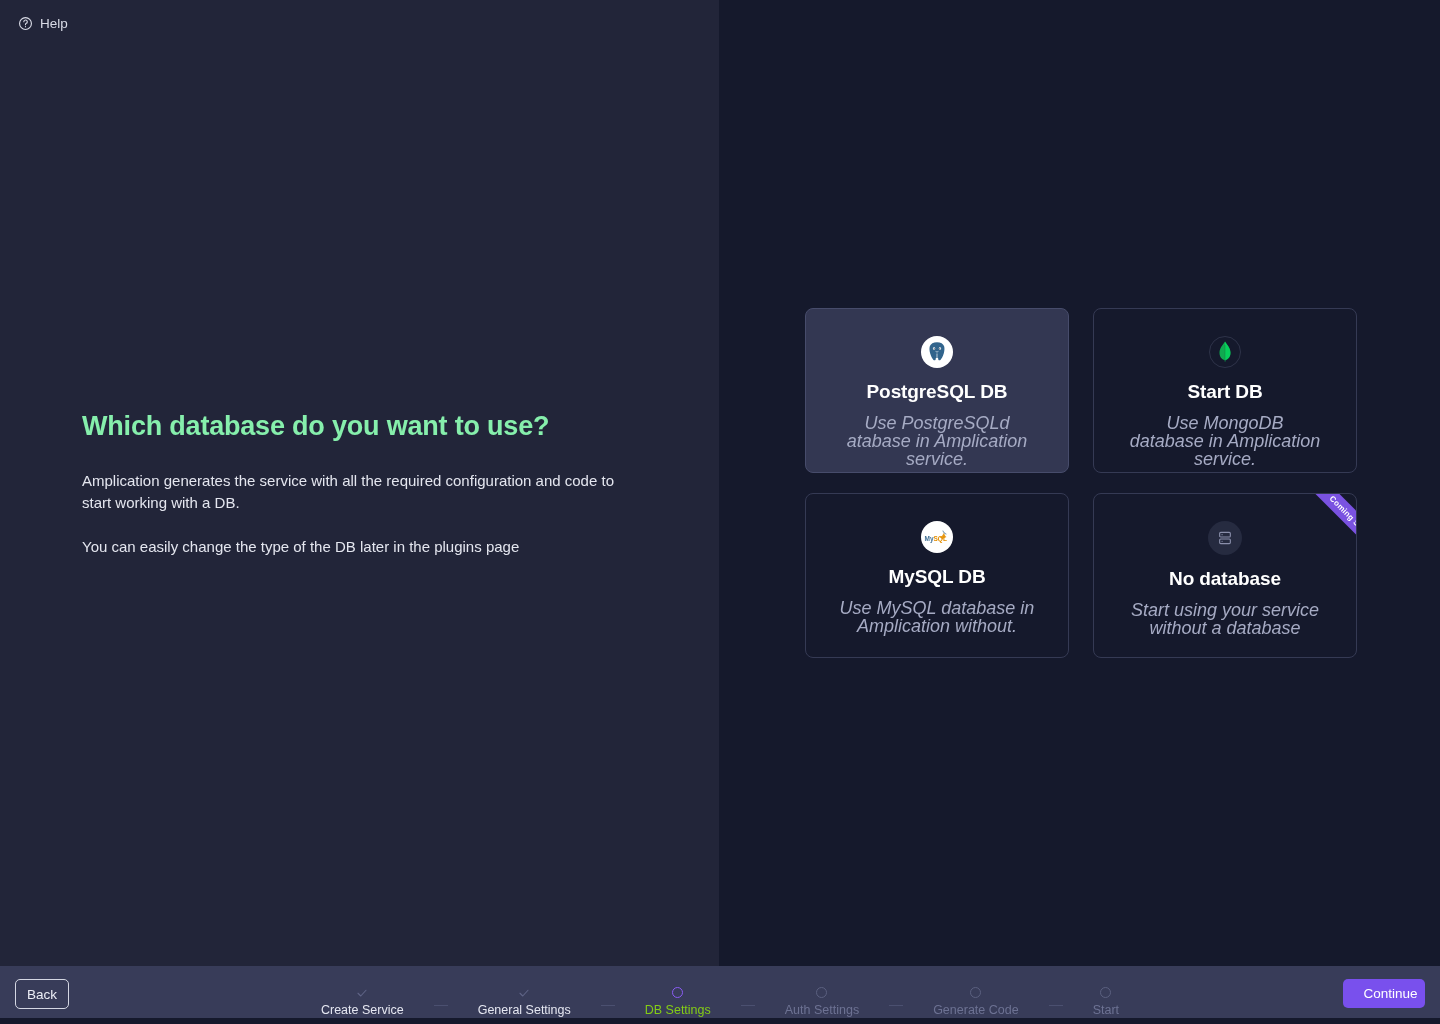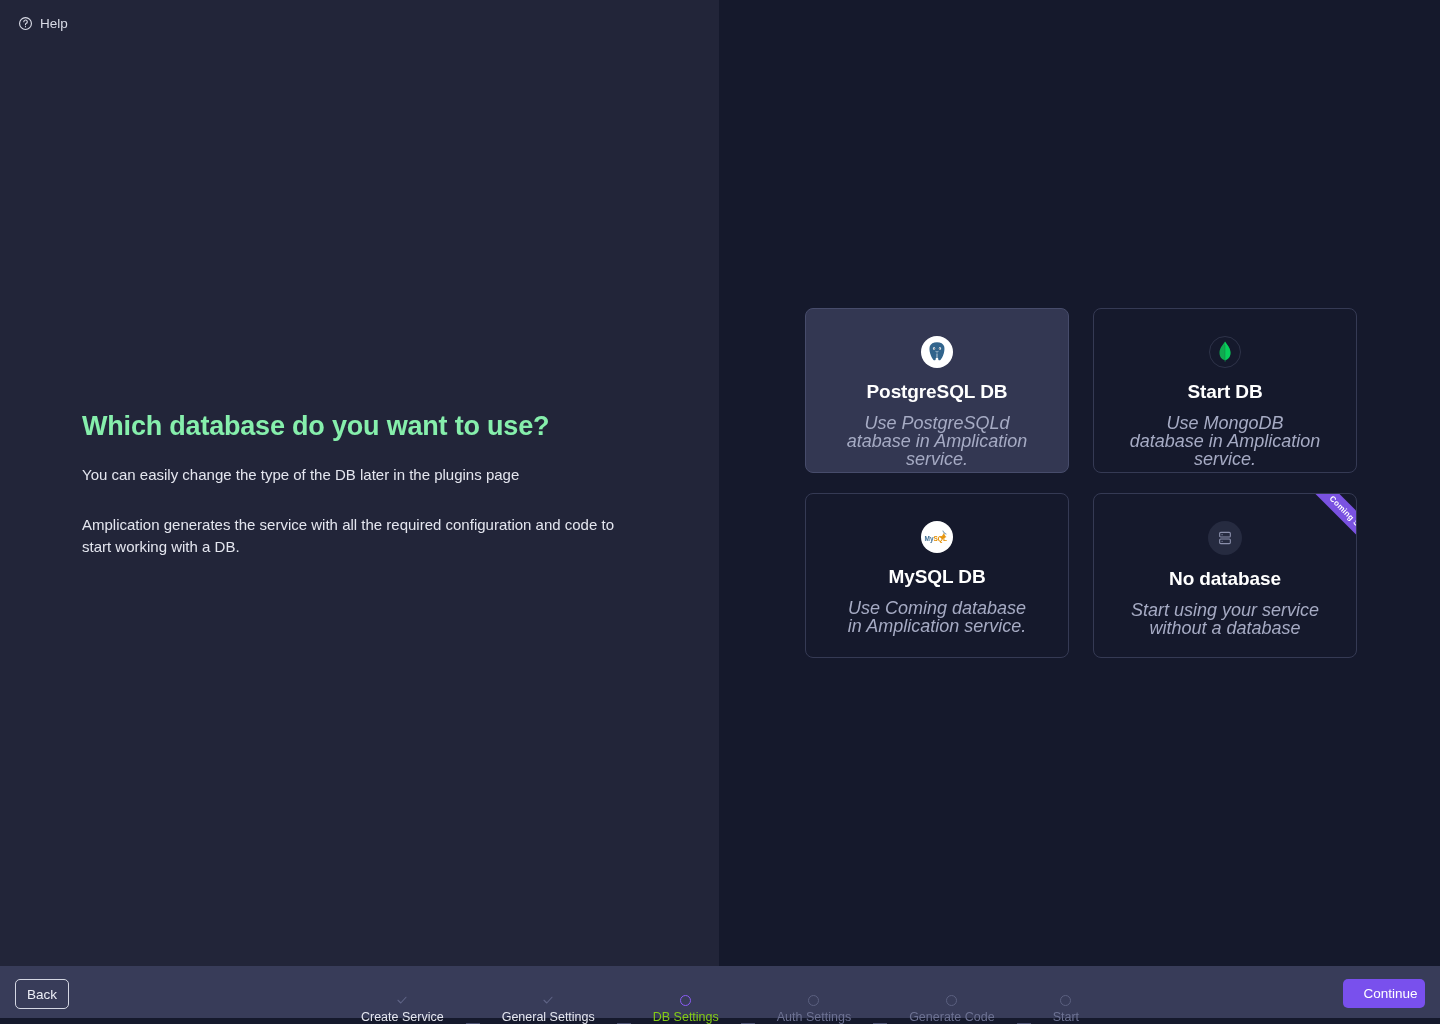--- a/index.html
+++ b/index.html
@@ -200,23 +200,23 @@
     align-items: center;
     justify-content: center;
     padding-left: 13px;
   }
 
   .stepper {
     position: absolute;
     left: 0; top: 0;
     width: 1440px; height: 58px;
     display: flex;
-    align-items: flex-end;
+    align-items: center;
     justify-content: center;
-    gap: 4px;
+    gap: 12px;
     padding-top: 12px;
   }
   .step {
     display: flex;
     flex-direction: column;
     align-items: center;
     width: auto;
     cursor: pointer;
   }
   .step-mark {
@@ -262,22 +262,22 @@
           <circle cx="12" cy="12" r="9.5"></circle>
           <path d="M9.3 9.1a2.8 2.8 0 1 1 3.5 2.8c-.6.2-.8.7-.8 1.3v.6" stroke-linecap="round"></path>
           <circle cx="12" cy="17" r="0.9" fill="#d9dbe6" stroke="none"></circle>
         </svg>
       </span>
       <span>Help</span>
     </div>
 
     <div class="left-content">
       <h1 class="page-title">Which database do you want to use?</h1>
+      <p class="page-para">Amplication generates the service with all the required configuration and code to start working with a DB.</p>
       <p class="page-para second">You can easily change the type of the DB later in the plugins page</p>
-      <p class="page-para">Amplication generates the service with all the required configuration and code to start working with a DB.</p>
     </div>
   </div>
 
   <div class="right-panel">
     <div class="card-grid">
 
       <div class="db-card selected">
         <div class="card-icon-wrap white">
           <svg width="24" height="24" viewBox="0 0 32 32">
             <path d="M16 3c-4.8 0-8.6 2.2-9.6 5.4-.9 2.9-.4 6.6.6 9.9 1 3.3 2.6 6.4 4 7.9 1 1.1 2.2 1.2 2.9.3.5-.6.6-1.6.5-2.6 1 .2 2.1.2 3.1 0-.1 1 0 2 .5 2.6.7.9 1.9.8 2.9-.3 1.4-1.5 3-4.6 4-7.9 1-3.3 1.5-7 .6-9.9C24.6 5.2 20.8 3 16 3z" fill="#31648c"></path>
@@ -308,21 +308,21 @@
       <div class="db-card">
         <div class="card-icon-wrap white">
           <svg width="26" height="16" viewBox="0 0 52 32">
             <text x="1" y="24" font-family="'Liberation Sans', sans-serif" font-size="13" font-weight="700" fill="#3e6e93">My</text>
             <text x="19" y="24" font-family="'Liberation Sans', sans-serif" font-size="13" font-weight="700" fill="#e48e00">SQL</text>
             <path d="M31 17c4-1 7-5 9-10 1 4 2 7 5 9-3 1-6 2-8 5-1.5-2.5-3.5-3.5-6-4z" fill="#e48e00" opacity="0.9"></path>
             <path d="M38 4c1 3 3 5 6 6" stroke="#3e6e93" stroke-width="1.6" fill="none" stroke-linecap="round"></path>
           </svg>
         </div>
         <div class="card-title">MySQL DB</div>
-        <div class="card-desc">Use Coming database in Amplication service.</div>
+        <div class="card-desc">Use MySQL database in Amplication without.</div>
       </div>
 
       <div class="db-card">
         <div class="ribbon">
           <div class="ribbon-band">Coming Soon</div>
         </div>
         <div class="card-icon-wrap ghost">
           <svg width="16" height="16" viewBox="0 0 24 24" fill="none" stroke="#8a8fab" stroke-width="1.7">
             <rect x="4" y="3.5" width="16" height="7" rx="1.6"></rect>
             <rect x="4" y="13.5" width="16" height="7" rx="1.6"></rect>

